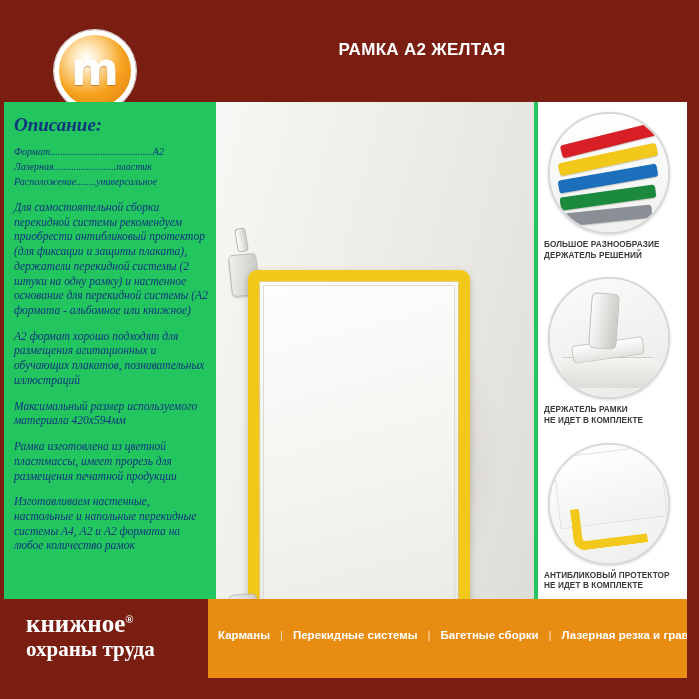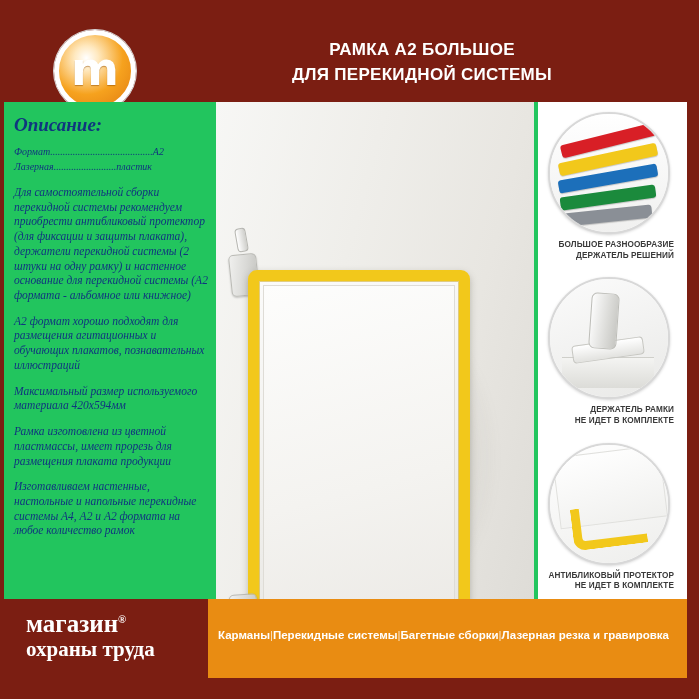--- a/index.html
+++ b/index.html
@@ -119,21 +119,21 @@
     position:absolute;width:9px;height:22px;border-radius:4px;
     background:linear-gradient(90deg,#ffffff,#cfcfcb);
     border:1px solid #b5b5b0;
   }
   .hinge-pin.p1{left:20px;top:126px;transform:rotate(-10deg);}
 
   
   .features{
     position:absolute;left:540px;top:10px;width:130px;
   }
-  .feature{margin-bottom:16px;text-align:right;}
+  .feature{margin-bottom:16px;text-align:left;}
   .circle{
     width:118px;height:118px;border-radius:50%;
     margin:0 auto;
     border:2px solid #d8d8d8;
     overflow:hidden;position:relative;
     background:#fafafa;
     box-shadow:0 1px 3px rgba(0,0,0,.18);
   }
   .feat-cap{
     margin-top:6px;
@@ -193,21 +193,21 @@
     font-size:25px;font-weight:bold;line-height:1.05;
   }
   .f-logo .l1 .reg{font-size:11px;vertical-align:super;}
   .f-logo .l2{
     font-family:"Liberation Serif", serif;
     font-size:21px;font-weight:bold;line-height:1.15;
   }
   .f-nav{
     position:absolute;left:206px;top:30px;right:6px;
     color:#ffffff;font-size:11.5px;font-weight:bold;
-    display:flex;align-items:center;white-space:nowrap;
+    display:flex;align-items:center;gap:10px;white-space:nowrap;
   }
   .f-nav .sep{color:#ffffff;opacity:.75;font-weight:normal;}
   .f-strip{
     position:absolute;left:196px;bottom:0;width:479px;height:9px;
     background:#7b1e12;
   }
 </style>
 </head>
 <body>
 
@@ -216,37 +216,37 @@
   <div class="border-top"></div>
   <div class="border-bottom"></div>
   <div class="border-left"></div>
   <div class="border-right"></div>
 
   <div class="header">
     <div class="logo-badge">
       <span class="m">m</span>
     </div>
     <div class="header-title">
-      <span>РАМКА А2 БОЛЬШОЕ</span>
-      <span class="l2">ДЛЯ ПЕРЕКИДНОЙ СИСТЕМЫ</span>
+      <span>РАМКА А2 ЖЕЛТАЯ</span>
     </div>
   </div>
 
   <div class="content">
 
     <div class="desc">
       <div class="desc-title">Описание:</div>
 
       <div class="spec-line">Формат.........................................А2</div>
       <div class="spec-line">Лазерная.........................пластик</div>
+      <div class="spec-line">Расположение........универсальное</div>
 
       <div class="para">Для самостоятельной сборки перекидной системы рекомендуем приобрести антибликовый протектор (для фиксации и защиты плаката), держатели перекидной системы (2 штуки на одну рамку) и настенное основание для перекидной системы (А2 формата - альбомное или книжное)</div>
       <div class="para">А2 формат хорошо подходят для размещения агитационных и обучающих плакатов, познавательных иллюстраций</div>
       <div class="para">Максимальный размер используемого материала 420х594мм</div>
-      <div class="para">Рамка изготовлена из цветной пластмассы, имеет прорезь для размещения плаката продукции</div>
+      <div class="para">Рамка изготовлена из цветной пластмассы, имеет прорезь для размещения печатной продукции</div>
       <div class="para">Изготавливаем настенные, настольные и напольные перекидные системы А4, А2 и А2 формата на любое количество рамок</div>
     </div>
 
     <div class="photo">
       <div class="bgwall"></div>
       <div class="shadow"></div>
       <div class="hinge-pin p1"></div>
       <div class="hinge top"></div>
       <div class="frame-outer">
         <div class="frame-inner-sheet"></div>
@@ -297,21 +297,21 @@
         </div>
       </div>
 
     </div>
   </div>
 
   <div class="footer">
     <div class="footer-left">
       <div class="f-logo">
         <div class="l1">
-          <span>магазин</span><span class="reg">®</span>
+          <span>книжное</span><span class="reg">®</span>
         </div>
         <div class="l2">охраны труда</div>
       </div>
     </div>
     <div class="f-nav">
       <span>Карманы</span>
       <span class="sep">|</span>
       <span>Перекидные системы</span>
       <span class="sep">|</span>
       <span>Багетные сборки</span>

